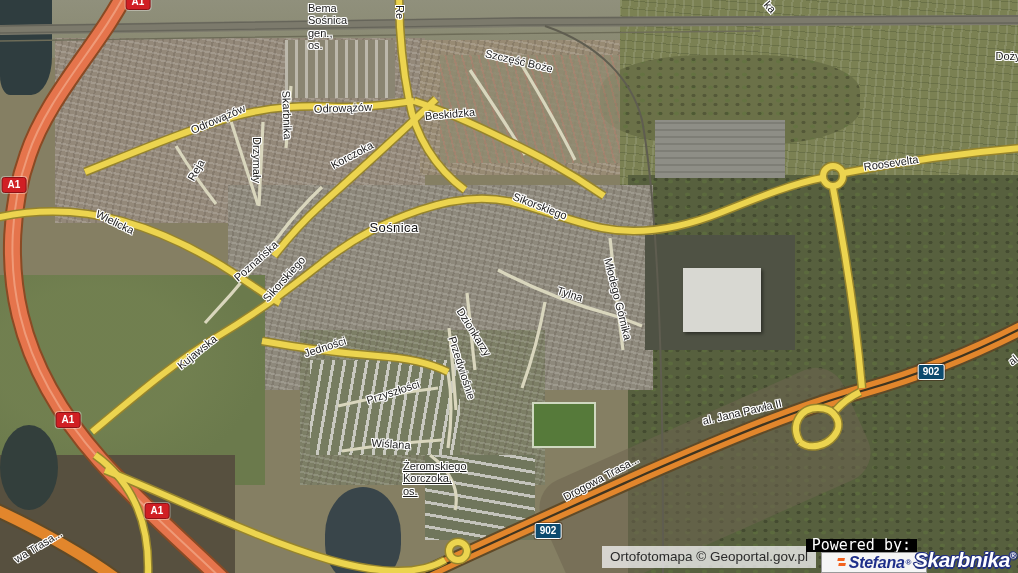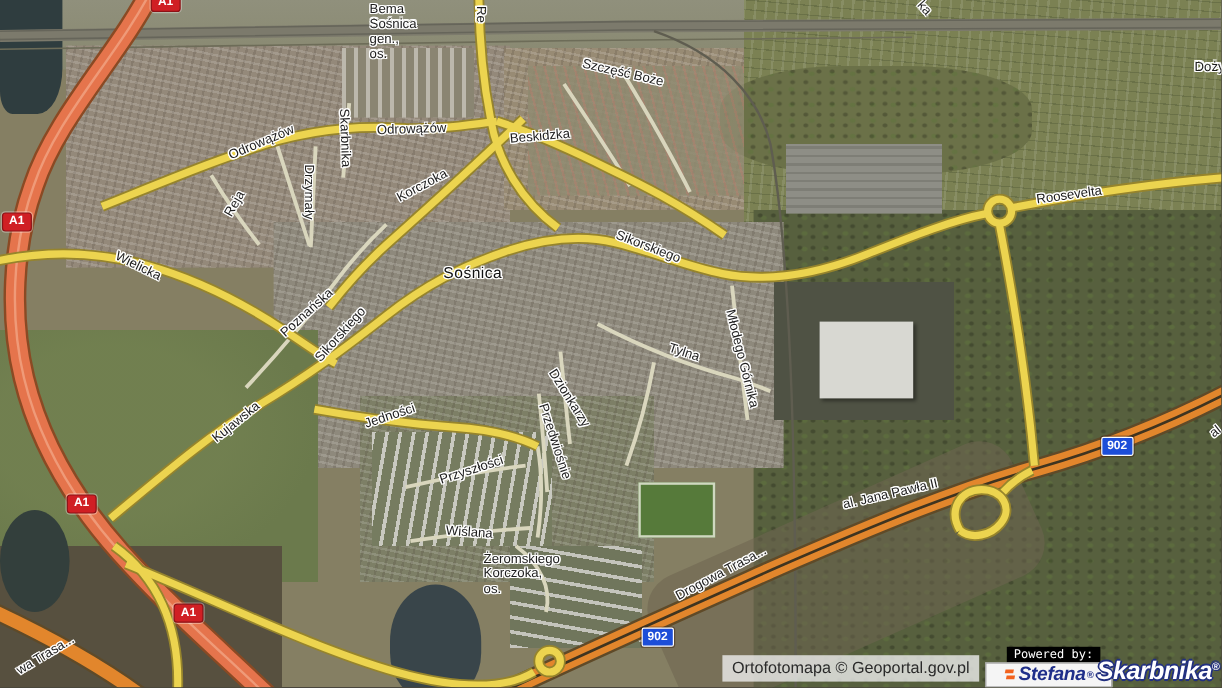--- a/index.html
+++ b/index.html
@@ -20,28 +20,28 @@
   svg.roads{position:absolute;left:0;top:0;z-index:2;}
   #labels,#shields{position:absolute;left:0;top:0;width:100%;height:100%;z-index:3;}
   .street-label{position:absolute;font-size:11px;line-height:1.12;color:#1c1c1c;white-space:pre;
       text-shadow:-1px -1px 0 #fff,1px -1px 0 #fff,-1px 1px 0 #fff,1px 1px 0 #fff,
                   -1px 0 0 #fff,1px 0 0 #fff,0 -1px 0 #fff,0 1px 0 #fff;}
   .street-label.locality{font-size:13px;letter-spacing:.4px;color:#111;}
   .shield{position:absolute;transform:translate(-50%,-50%);z-index:4;
       font-weight:bold;font-size:10px;line-height:1;color:#fff;text-align:center;}
   .shield.motorway{background:#d01f24;border:1px solid #8c1216;border-radius:3px;
       padding:2px 5px;box-shadow:0 0 0 1px rgba(255,255,255,.35);}
-  .shield.national{background:#1d4ed8;border:1px solid #fff;border-radius:2px;
+  .shield.national{background:#0c4a6e;border:1px solid #fff;border-radius:2px;
       padding:2px 4px;box-shadow:0 0 0 1px rgba(60,30,10,.45);}
   .attribution{position:absolute;left:602px;top:546px;height:22px;z-index:5;
       background:rgba(238,238,238,.8);color:#2a2a2a;font-size:13.5px;line-height:22px;
       padding:0 8px;white-space:nowrap;}
   .branding{position:absolute;right:0;bottom:0;z-index:6;}
   .powered{position:absolute;right:101px;bottom:21px;background:#000;color:#fff;
-      font-family:"DejaVu Sans Mono",monospace;font-size:10px;line-height:13px;
+      font-family:"DejaVu Sans Mono",monospace;font-size:15px;line-height:13px;
       padding:0 6px;white-space:nowrap;}
   .targeo{position:absolute;right:91px;bottom:0;width:106px;height:21px;background:#f5f5f5;
       border:1px solid #9a9a9a;display:flex;align-items:center;justify-content:center;
       font-weight:bold;font-style:italic;font-size:16px;color:#1f2f8a;letter-spacing:-.3px;cursor:pointer;}
   .targeo sup{font-size:8px;font-style:normal;margin-left:1px;}
   .t-mark{display:inline-block;width:10px;height:11px;margin-right:2px;transform:skewX(-12deg);
       background:linear-gradient(#f2621d,#f2621d) 0 1px/7px 3px no-repeat,
                  linear-gradient(#f2621d,#f2621d) 2px 6px/7px 3px no-repeat;}
   .automapa{position:absolute;right:2px;bottom:1px;font-weight:bold;font-style:italic;
       font-size:21px;color:#fff;letter-spacing:-.5px;cursor:pointer;white-space:nowrap;
@@ -180,21 +180,21 @@
       <div class="street-label" style="left: 256px; top: 261px; transform: translate(-50%, -50%) rotate(-42deg);">Poznańska</div>
       <div class="street-label" style="left: 284px; top: 279px; transform: translate(-50%, -50%) rotate(-48deg);">Sikorskiego</div>
       <div class="street-label" style="left: 570px; top: 294px; transform: translate(-50%, -50%) rotate(18deg);">Tylna</div>
       <div class="street-label" style="left: 618px; top: 299px; transform: translate(-50%, -50%) rotate(76deg);">Młodego Górnika</div>
       <div class="street-label" style="left: 197px; top: 352px; transform: translate(-50%, -50%) rotate(-39deg);">Kujawska</div>
       <div class="street-label" style="left: 325px; top: 347px; transform: translate(-50%, -50%) rotate(-18deg);">Jedności</div>
       <div class="street-label" style="left: 474px; top: 332px; transform: translate(-50%, -50%) rotate(58deg);">Dzionkarzy</div>
       <div class="street-label" style="left: 462px; top: 368px; transform: translate(-50%, -50%) rotate(72deg);">Przedwiośnie</div>
       <div class="street-label" style="left: 393px; top: 392px; transform: translate(-50%, -50%) rotate(-18deg);">Przyszłości</div>
       <div class="street-label" style="left: 391px; top: 444px; transform: translate(-50%, -50%) rotate(4deg);">Wiślana</div>
-      <div class="street-label" style="left: 403px; top: 460px; transform: rotate(0deg);"><div>Żeromskiego</div><div>Korczoka,</div><div>os.</div></div>
+      <div class="street-label" style="left: 403px; top: 460px; transform: rotate(0deg); text-decoration: underline;"><div>Żeromskiego</div><div>Korczoka,</div><div>os.</div></div>
       <div class="street-label" style="left: 601px; top: 478px; transform: translate(-50%, -50%) rotate(-28deg);">Drogowa Trasa...</div>
       <div class="street-label" style="left: 742px; top: 412px; transform: translate(-50%, -50%) rotate(-13deg);">al. Jana Pawła II</div>
       <div class="street-label" style="left: 1013px; top: 360px; transform: translate(-50%, -50%) rotate(-38deg);">al</div>
       <div class="street-label" style="left: 38px; top: 546px; transform: translate(-50%, -50%) rotate(-31deg);">wa Trasa...</div>
     </div>
 
   <div id="shields">
       <div class="shield motorway" style="left: 138px; top: 2px;">A1</div>
       <div class="shield motorway" style="left: 14px; top: 185px;">A1</div>
       <div class="shield motorway" style="left: 68px; top: 420px;">A1</div>

